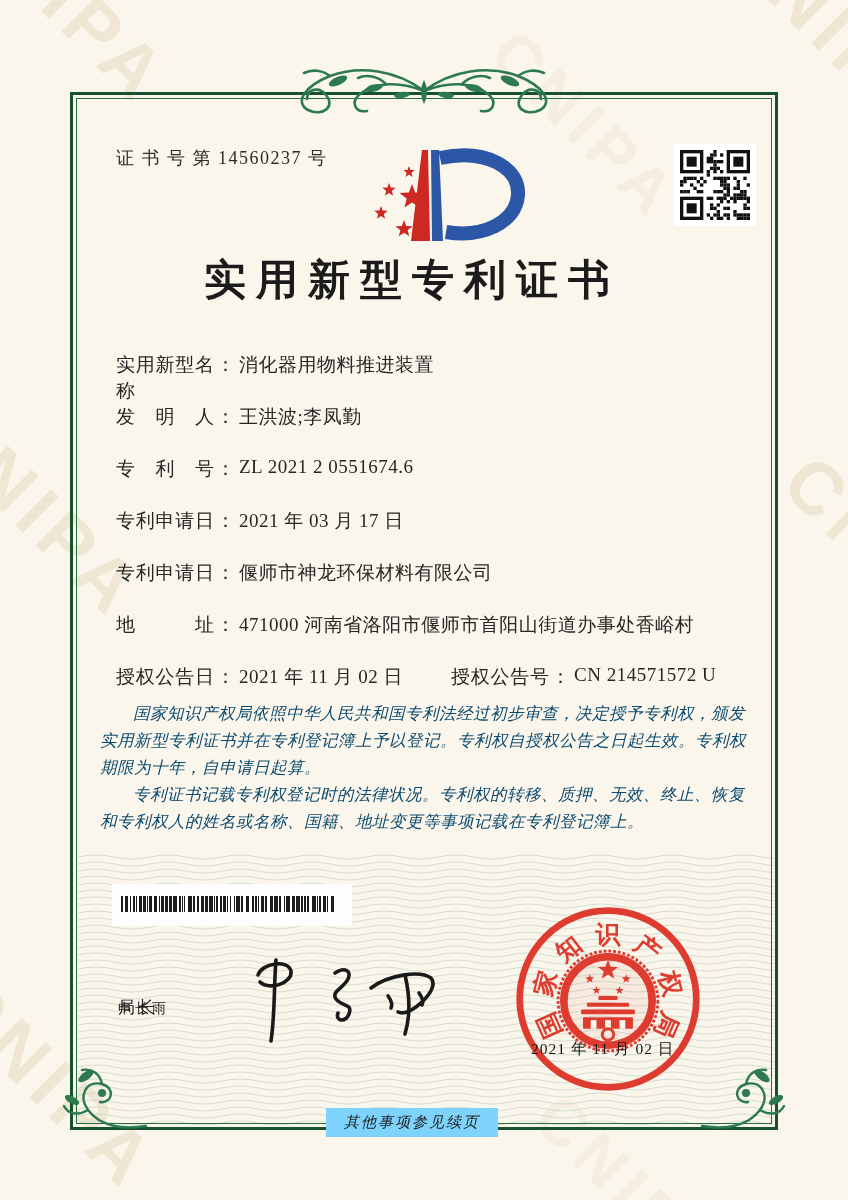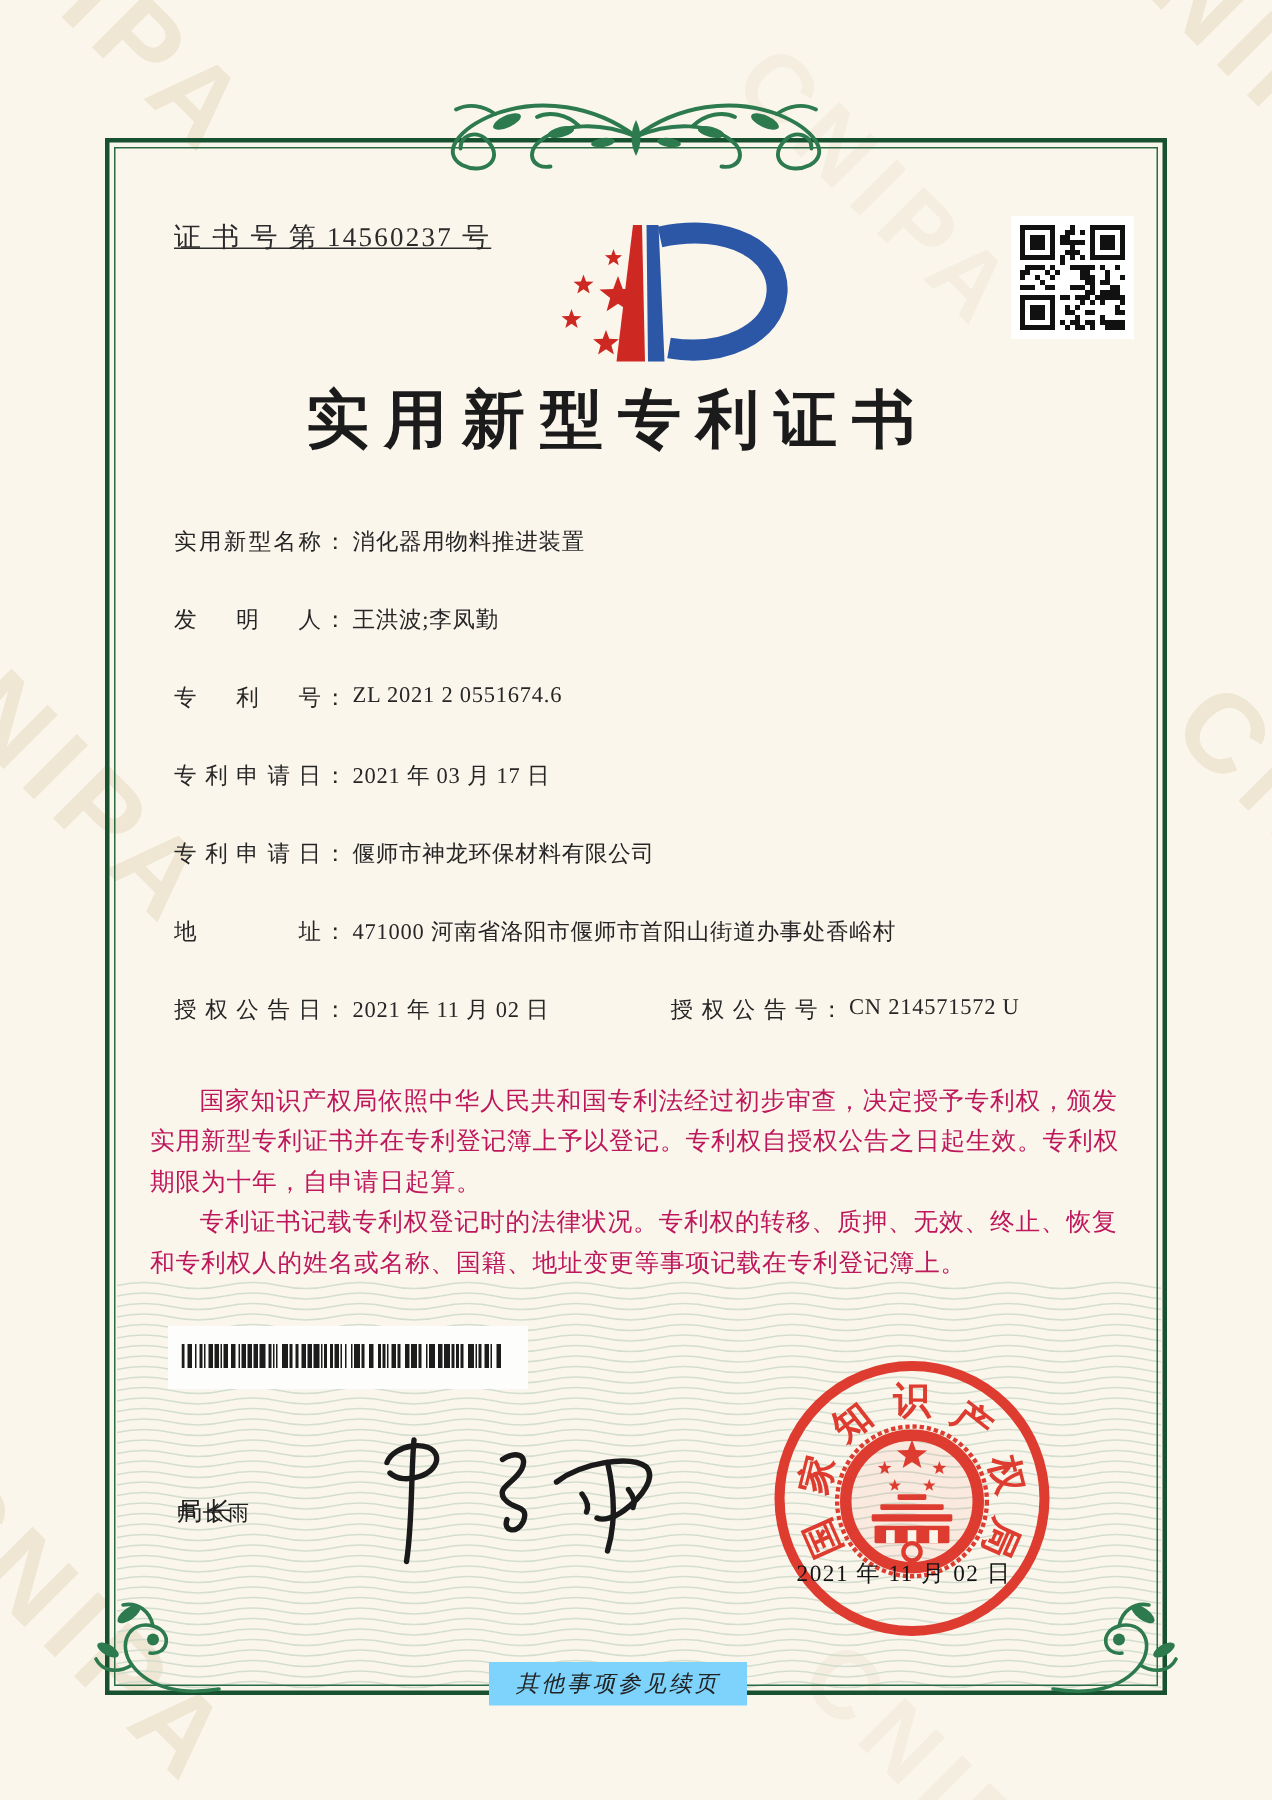--- a/index.html
+++ b/index.html
@@ -28,41 +28,41 @@
     border:1.5px solid #2a6b44; box-sizing:border-box;
   }
   
   .orn-top{position:absolute; left:274px; top:60px;}
   .orn-corner{position:absolute;}
   
   .waves{position:absolute; left:78px; top:852px;}
   
   .cert-no{
     position:absolute; left:116px; top:146px;
-    font-size:18px; letter-spacing:1.5px; color:#2b2b2b;text-decoration:underline;
+    font-size:18px; letter-spacing:1.5px; color:#2b2b2b;
   }
   .logo{position:absolute; left:368px; top:140px;}
   .qr-box{position:absolute; left:674px; top:144px; width:82px; height:82px; background:#fff;}
   .qr-box svg{position:absolute; left:6px; top:6px;}
   .title{
     position:absolute; left:0; top:252px; width:824px;
     text-align:center; font-size:42px; font-weight:700;
     letter-spacing:10px; color:#1b1b1b;
   }
   .fields{position:absolute; left:116px; top:352px; width:662px;}
-  .frow{display:flex; align-items:flex-start; height:52px; font-size:15px; color:#262626;}
+  .frow{display:flex; align-items:flex-start; height:52px; font-size:19px; color:#262626;}
   .flabel{display:inline-block; width:98px; text-align:justify; text-align-last:justify;}
   .fcolon{margin:0 4px 0 2px;}
   .fvalue{letter-spacing:.5px;}
   .fvalue.fixedw{width:212px;}
   .pair2{display:flex;}
   .paras{
     position:absolute; left:100px; top:700px; width:656px;
-    font-size:16.5px; line-height:27px; 
-    color:#be185d; letter-spacing:.5px;margin-top:20px;
+    font-size:16.5px; line-height:27px; font-style:italic;
+    color:#0c4a6e; letter-spacing:.5px;
   }
   .paras p{margin:0; text-indent:2em;}
   
   .barcode-box{position:absolute; left:112px; top:884px; width:240px; height:42px; background:#fdfdfb;}
   .barcode-box svg{position:absolute; left:9px; top:12px;}
   .director-role{position:absolute; left:118px; top:964px;
     font-family:"Liberation Sans","DejaVu Sans",sans-serif;
     font-size:17px; letter-spacing:3px; color:#202020;margin-top:32px;}
   .director-name{position:absolute; left:118px; top:1000px;
     font-family:"Liberation Sans","DejaVu Sans",sans-serif;

